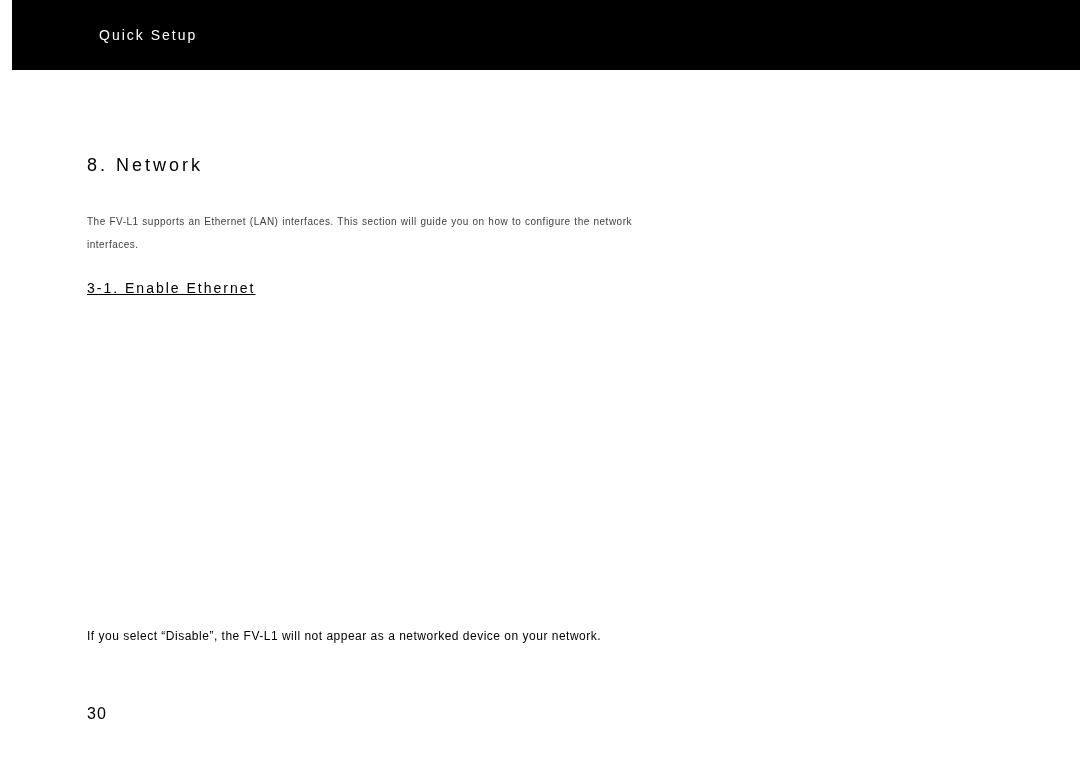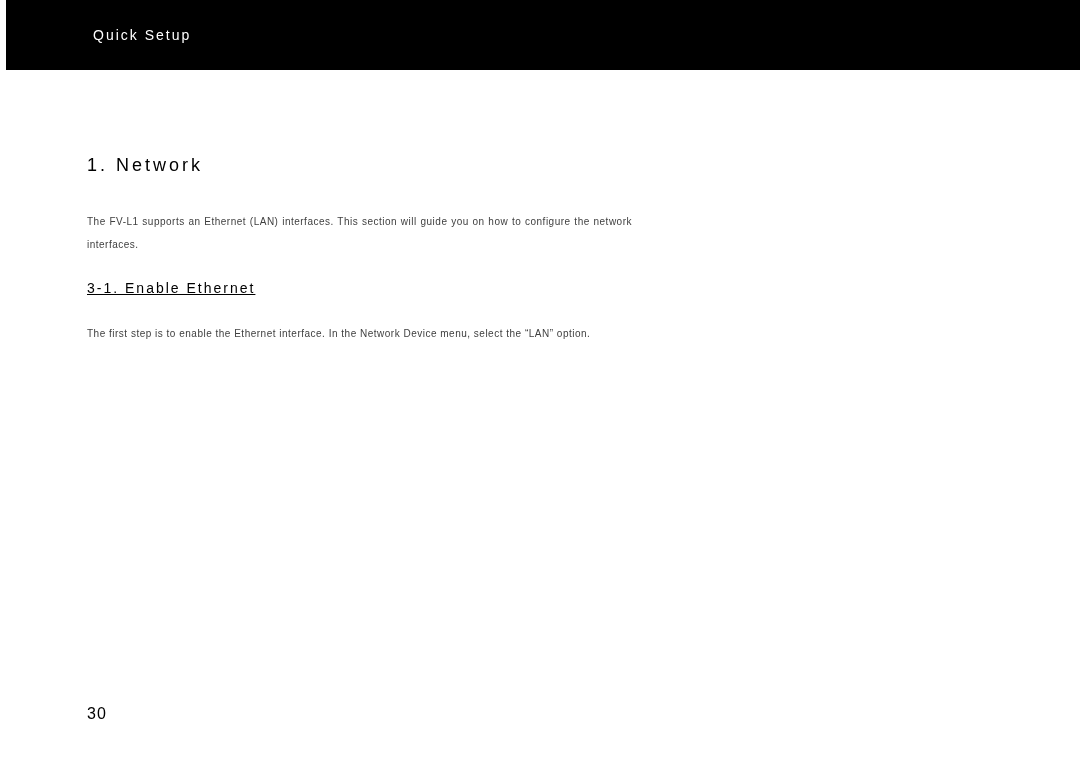--- a/index.html
+++ b/index.html
@@ -10,21 +10,21 @@
     body {
       width: 1080px;
       height: 759px;
       background: #ffffff;
       font-family: Arial, Helvetica, sans-serif;
       position: relative;
     }
     .header-bar {
       position: absolute;
       top: 0;
-      left: 6px;
+      left: 12px;
       right: 0;
       height: 70px;
       background: #000000;
       display: flex;
       align-items: center;
       padding-left: 87px;
     }
     .header-title {
       color: #ffffff;
       font-size: 14px;
@@ -89,22 +89,22 @@
     }
   </style>
 </head>
 <body>
 
 <div class="header-bar">
   <span class="header-title">Quick Setup</span>
 </div>
 
 <div class="content">
-  <h1 class="section-heading">1. Network</h1>
+  <h1 class="section-heading">8. Network</h1>
   <p class="paragraph">The FV-L1 supports an Ethernet (LAN) interfaces.  This section will guide you on how to configure the network interfaces.</p>
   <h2 class="subsection-heading">3-1. Enable Ethernet</h2>
-  <p class="paragraph">The first step is to enable the Ethernet interface.  In the Network Device menu, select the “LAN” option.</p>
 </div>
 
 <div class="note-block">
+  <div class="note-text">If you select “Disable”, the FV-L1 will not appear as a networked device on your network.</div>
 </div>
 
 <div class="page-number">30</div>
 
 </body></html>

